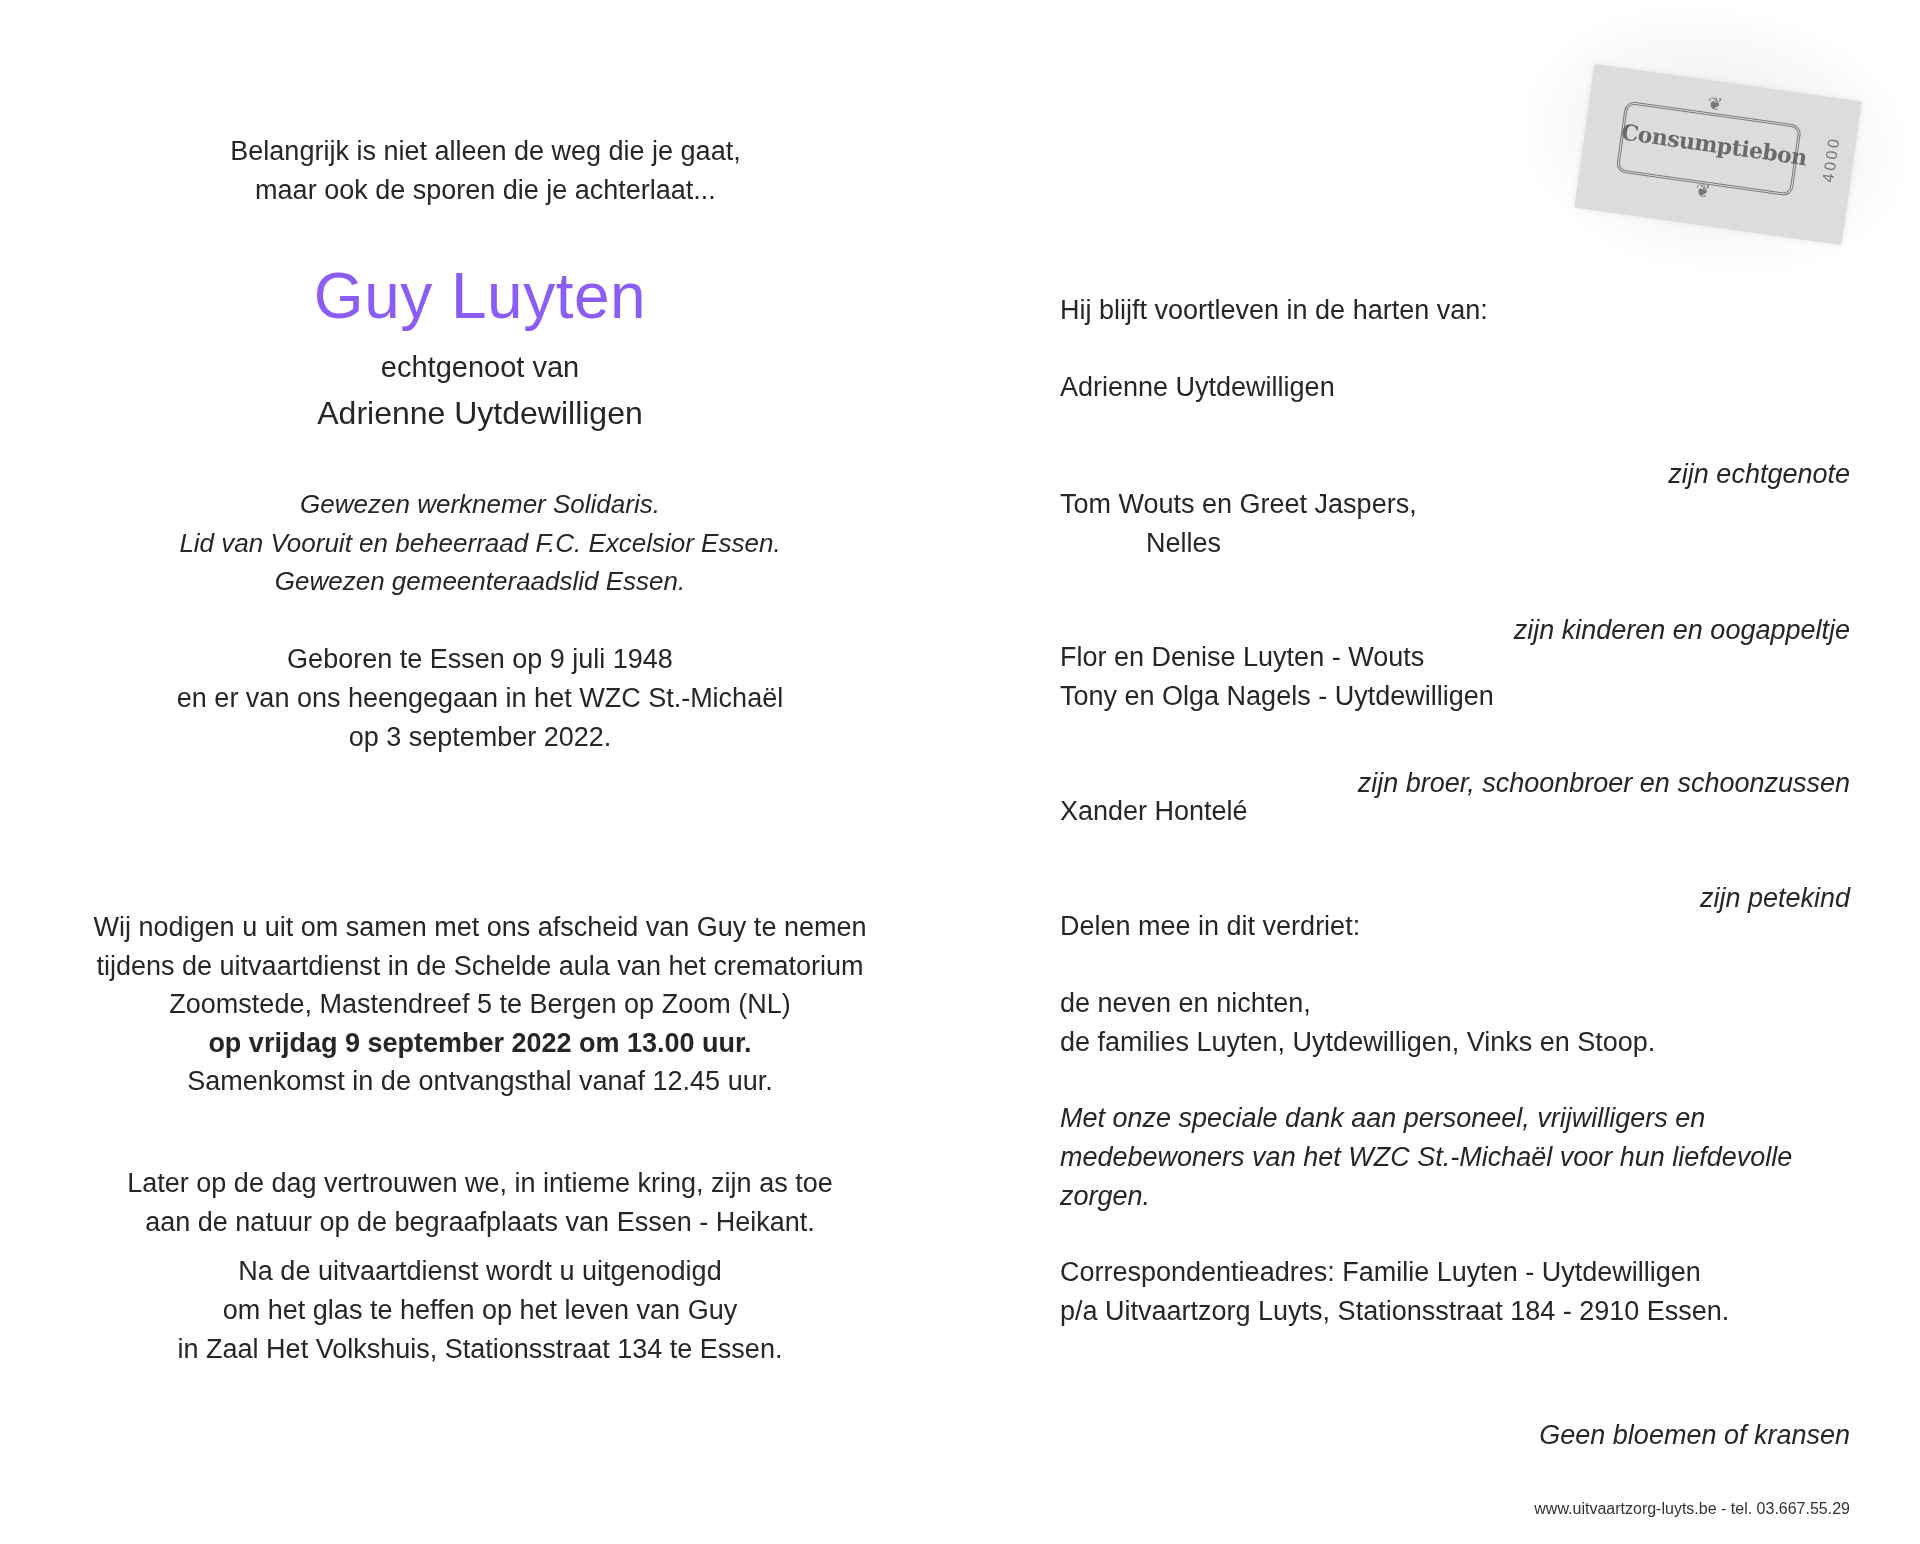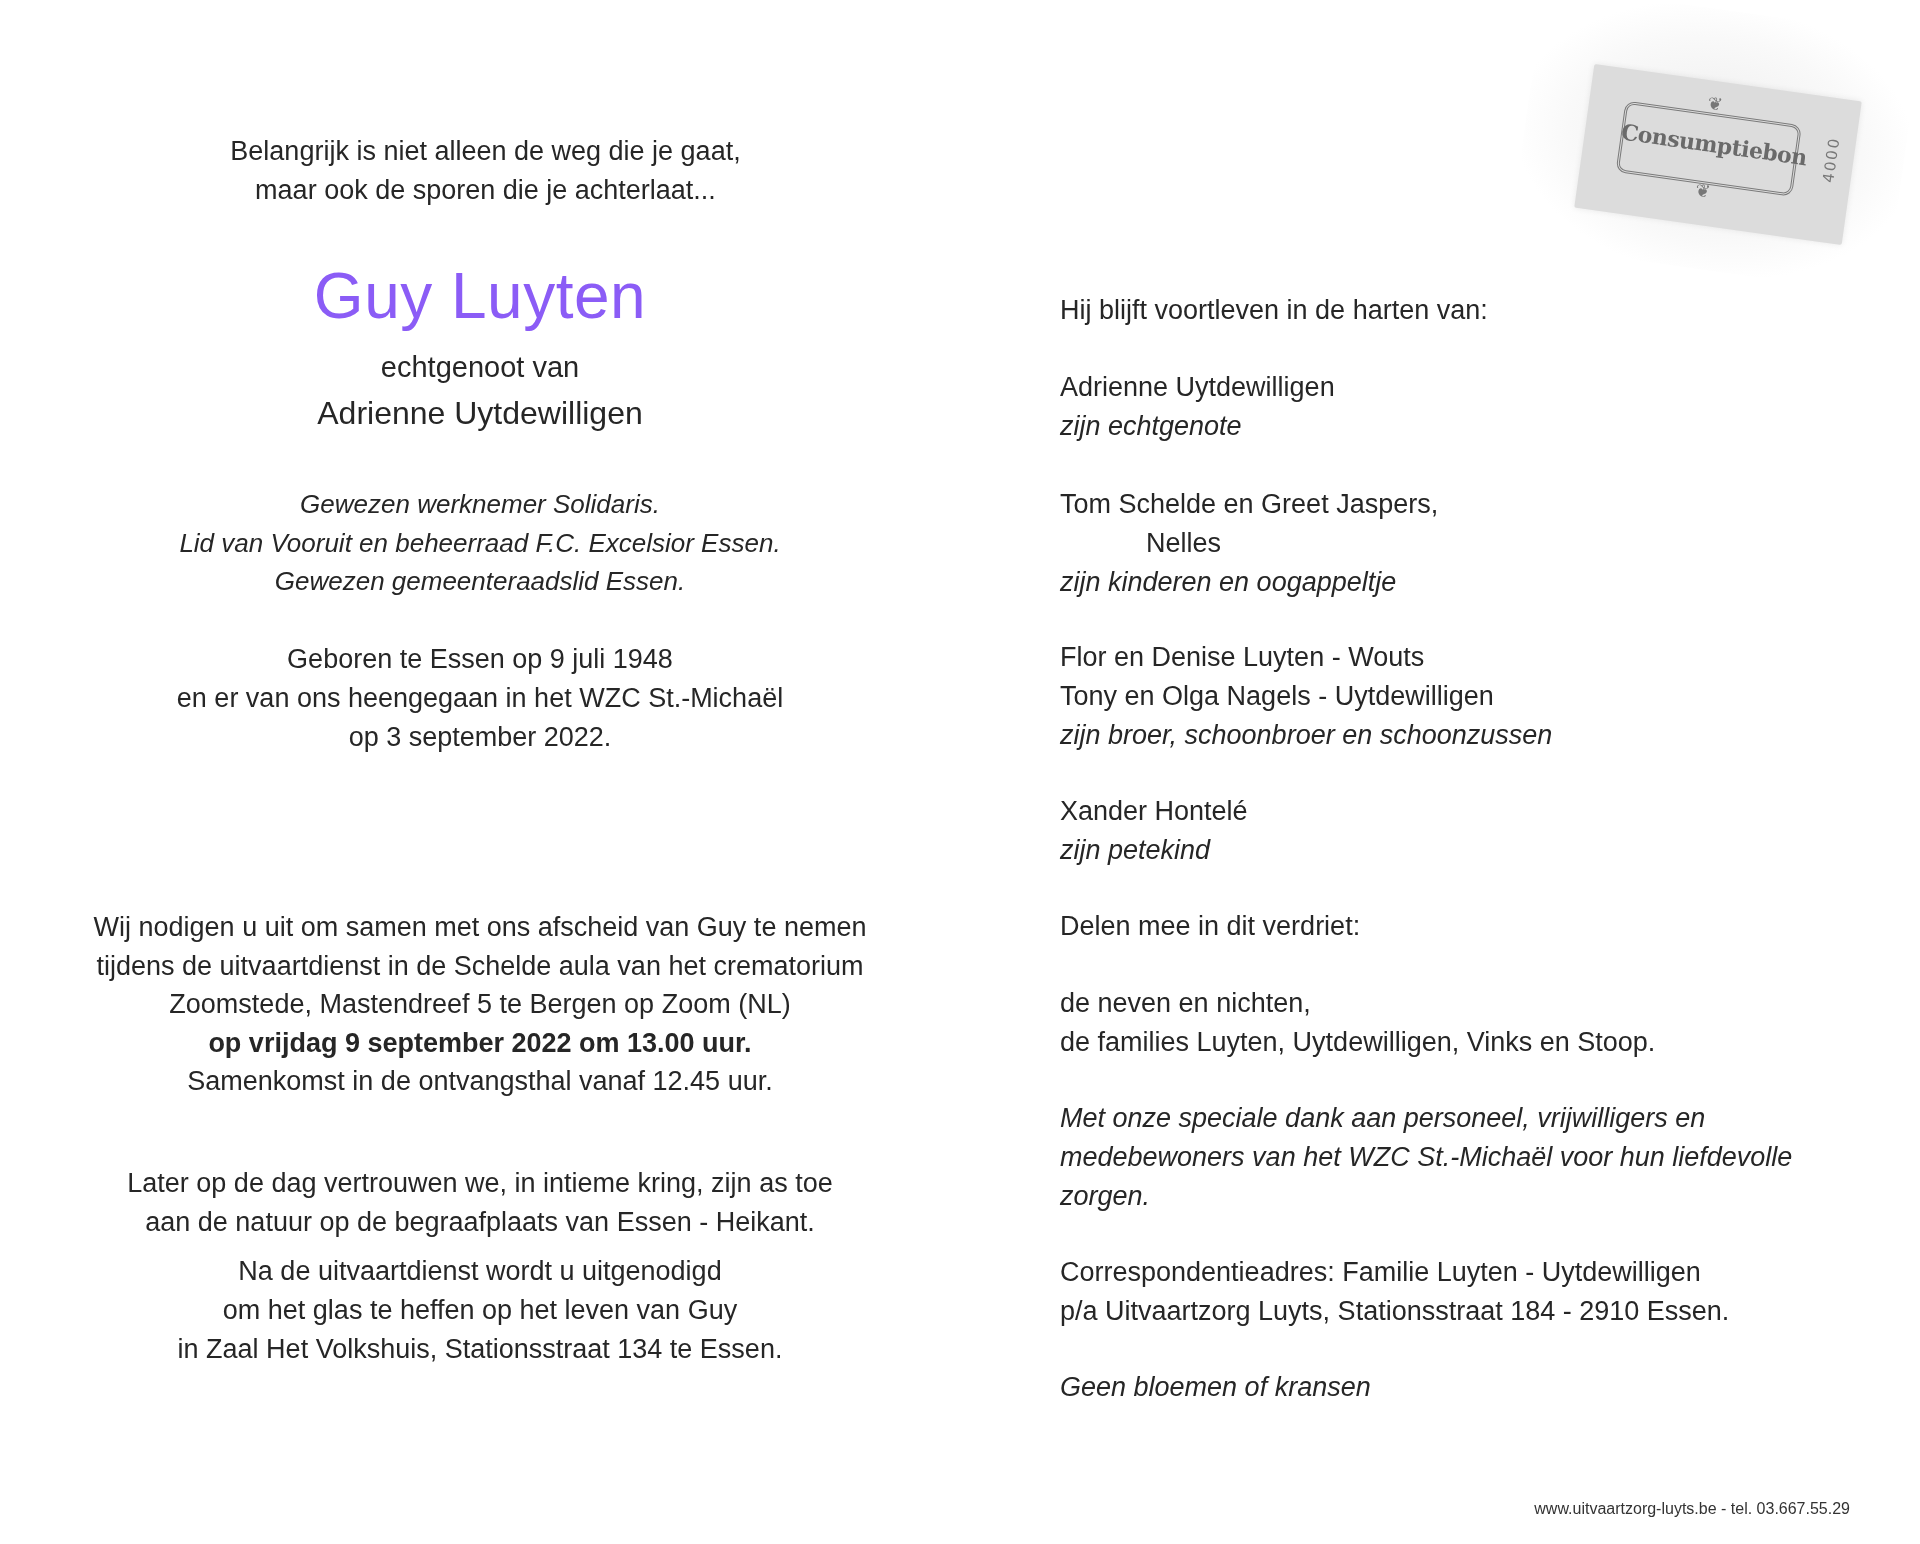--- a/index.html
+++ b/index.html
@@ -25,21 +25,21 @@
   .spouse-name { top: 392px; font-size: 32px; line-height: 42px; }
   .roles { top: 485px; font-size: 26px; line-height: 38.5px; font-style: italic; }
   .birth { top: 640px; font-size: 27px; line-height: 39px; }
   .invite { top: 908px; font-size: 27px; line-height: 38.5px; }
   .ashes { top: 1164px; font-size: 27px; line-height: 39px; }
   .reception { top: 1252px; font-size: 27px; line-height: 39px; }
 
   
   #right-col { position: absolute; left: 1060px; top: 0; width: 790px; height: 1544px; }
   .rc { position: absolute; left: 0; width: 790px; font-size: 27px; line-height: 39px; }
-  .rel { text-align: left; font-style: italic; }
+  .rel { text-align: right; font-style: italic; margin-top: 48px; }
   .indent { padding-left: 86px; }
 
   .footer {
     position: absolute; right: 70px; top: 1500px;
     font-size: 16px; color: #333;
   }
 
   
   #ticket-wrap {
     position: absolute; left: 1515px; top: 0; width: 405px; height: 280px;
@@ -126,21 +126,21 @@
 
 <div id="right-col">
   <div class="rc" style="top:291px;">Hij blijft voortleven in de harten van:</div>
 
   <div class="rc" style="top:368px;">
     <span class="line">Adrienne Uytdewilligen</span>
     <span class="line rel">zijn echtgenote</span>
   </div>
 
   <div class="rc" style="top:485px;">
-    <span class="line">Tom Schelde en Greet Jaspers,</span>
+    <span class="line">Tom Wouts en Greet Jaspers,</span>
     <span class="line indent">Nelles</span>
     <span class="line rel">zijn kinderen en oogappeltje</span>
   </div>
 
   <div class="rc" style="top:792px;">
     <span class="line">Xander Hontelé</span>
     <span class="line rel">zijn petekind</span>
   </div>
 
   <div class="rc" style="top:638px;">

